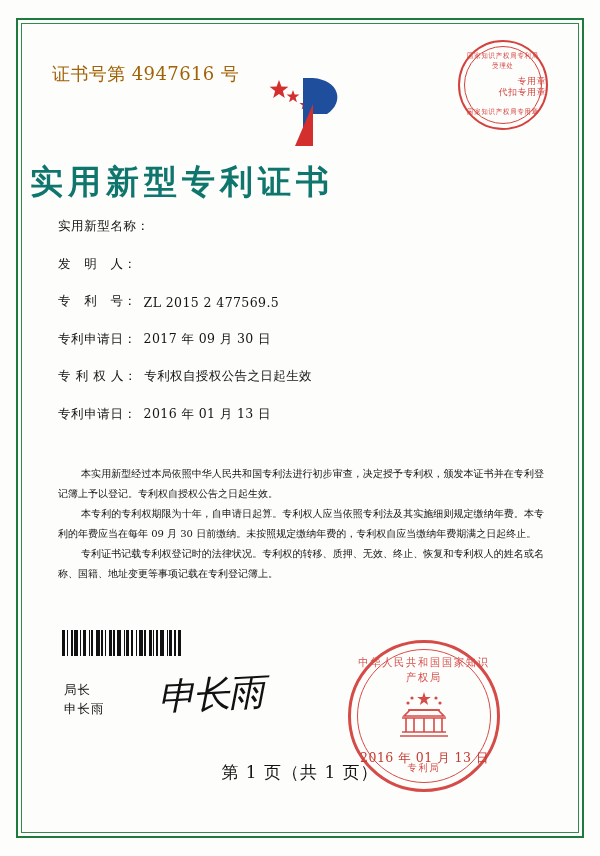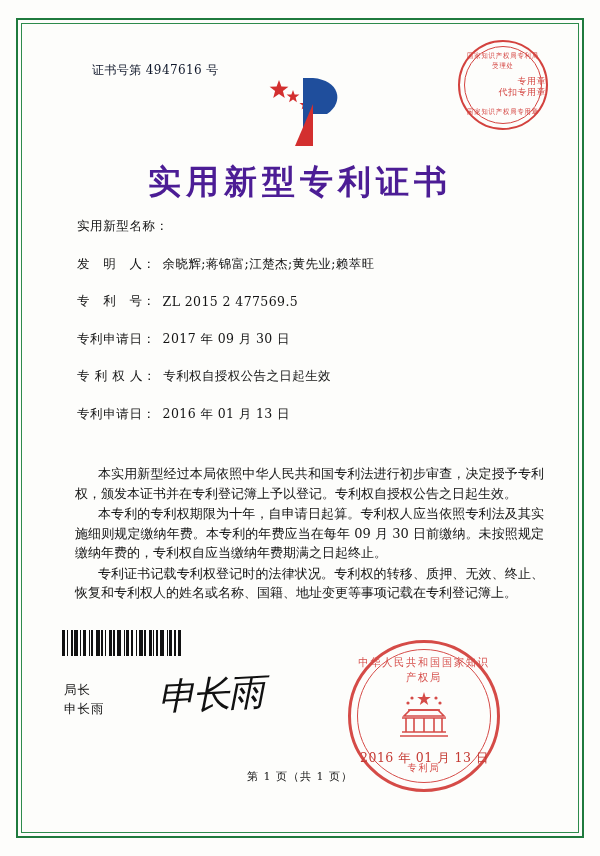--- a/index.html
+++ b/index.html
@@ -45,25 +45,24 @@
     top: 32px;
     right: 30px;
     bottom: 32px;
   }
 
   
   .cert-no {
     position: absolute;
     left: 22px;
     top: 30px;
-    font-size: 12px;
-    color: #0f172a;
+    font-size: 18px;
+    color: #a16207;
     letter-spacing: 0.4px;
     font-family: "DejaVu Serif", "Liberation Serif", serif;
-    margin-left: 40px;
   }
 
   
   .top-seal {
     position: absolute;
     right: 22px;
     top: 8px;
     width: 86px;
     height: 86px;
     border-radius: 50%;
@@ -115,65 +114,62 @@
     width: 130px;
     height: 86px;
   }
 
   
   .main-title {
     position: absolute;
     left: 0;
     right: 0;
     top: 128px;
-    text-align: center;
     font-size: 33px;
     font-weight: bold;
     letter-spacing: 5px;
-    color: #4c1d95;
+    color: #0f766e;
     font-family: "DejaVu Serif", "Liberation Serif", serif;
   }
 
   
   .fields {
     position: absolute;
     left: 28px;
     right: 28px;
     top: 186px;
   }
   .field-row {
     display: flex;
-    align-items: center;
+    align-items: flex-end;
     margin-bottom: 20.5px;
     font-size: 12.5px;
     color: #141414;
     font-family: "DejaVu Serif", "Liberation Serif", serif;
-    margin-left: 19px;
   }
   .field-label {
     white-space: nowrap;
     letter-spacing: 0.6px;
   }
   .field-value {
     margin-left: 7px;
     letter-spacing: 0.4px;
   }
 
   
   .body-text {
     position: absolute;
     left: 28px;
     right: 26px;
     top: 432px;
-    font-size: 13px;
+    font-size: 10px;
     line-height: 19.5px;
     color: #141414;
     text-align: justify;
     font-family: "DejaVu Serif", "Liberation Serif", serif;
-    margin-left: 17px;
   }
   .body-text p {
     margin: 0 0 1px 0;
     text-indent: 23px;
   }
 
   
   .barcode {
     position: absolute;
     left: 32px;
@@ -266,21 +262,21 @@
     font-family: "DejaVu Serif", "Liberation Serif", serif;
   }
 
   
   .page-no {
     position: absolute;
     left: 0;
     right: 0;
     bottom: 40px;
     text-align: center;
-    font-size: 11px;
+    font-size: 17px;
     color: #141414;
     letter-spacing: 1px;
     font-family: "DejaVu Serif", "Liberation Serif", serif;
   }
 </style>
 </head>
 <body>
 
 <div class="page">
 
@@ -314,21 +310,20 @@
     </div>
 
     <div class="main-title">实用新型专利证书</div>
 
     <div class="fields">
       <div class="field-row">
         <span class="field-label">实用新型名称：</span>
       </div>
       <div class="field-row">
         <span class="field-label">发　明　人：</span>
-        <span class="field-value">余晓辉;蒋锦富;江楚杰;黄先业;赖萃旺</span>
       </div>
       <div class="field-row">
         <span class="field-label">专　利　号：</span>
         <span class="field-value">ZL 2015 2 477569.5</span>
       </div>
       <div class="field-row">
         <span class="field-label">专利申请日：</span>
         <span class="field-value">2017 年 09 月 30 日</span>
       </div>
       <div class="field-row">

